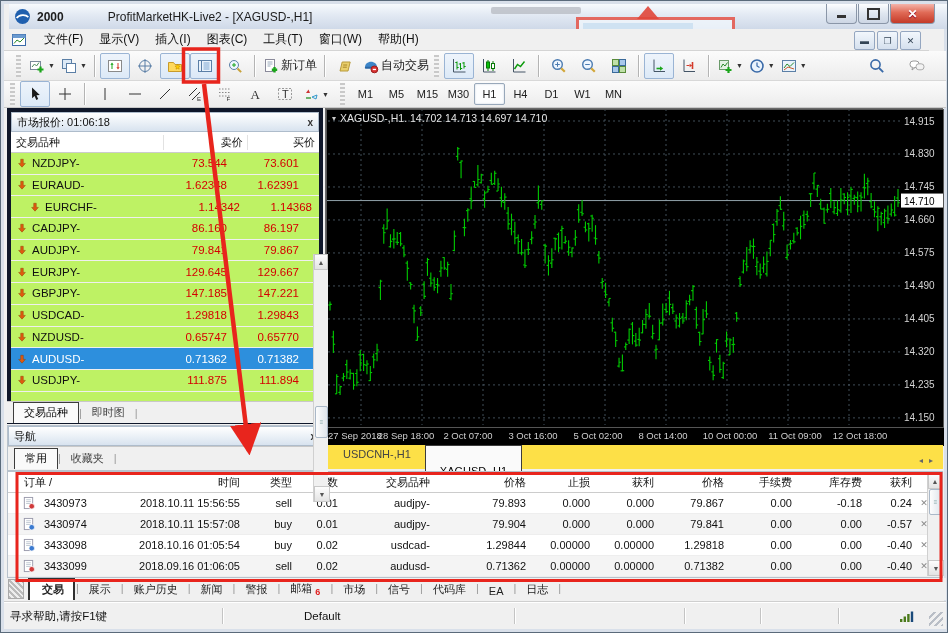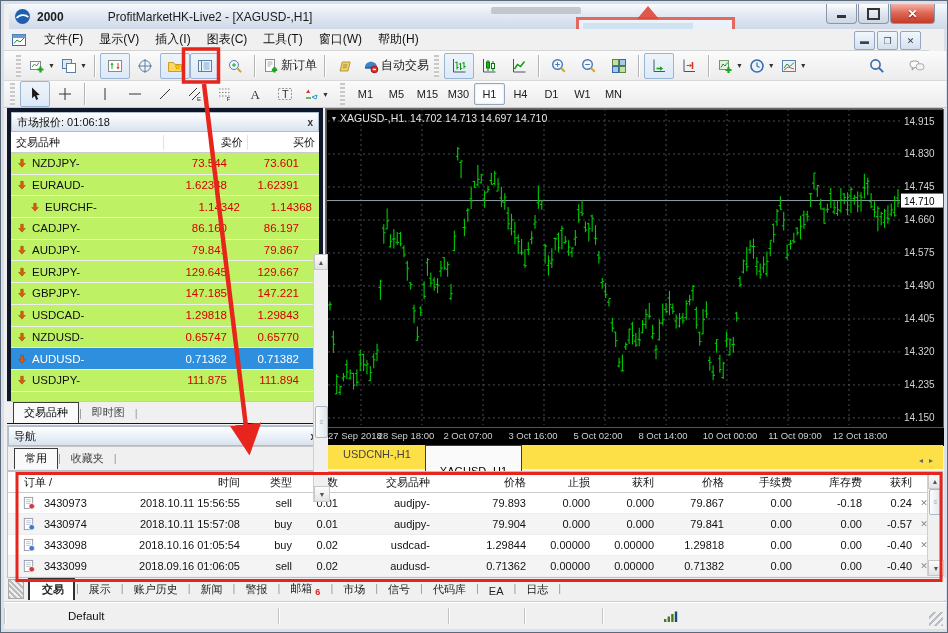--- a/index.html
+++ b/index.html
@@ -1315,22 +1315,23 @@
         <span class="btab">代码库</span>
         <span class="tab-div" style="padding: 0px 1px 3px;">|</span>
         <span class="btab">EA</span>
         <span class="tab-div" style="padding: 0px 1px 3px;">|</span>
         <span class="btab">日志</span>
         <span class="tab-div" style="padding: 0px 1px 3px;">|</span>
       </div>
   </div>
 
   <div class="abs" id="statusbar">
+    <span style="padding-left:6px;width:212px;">寻求帮助,请按F1键</span>
     <span class="st-div"></span>
-    <span style="padding-left:62px;width:210px;">Default</span>
+    <span style="padding-left:80px;width:210px;">Default</span>
     <span class="st-div"></span>
       <span style="width:168px;"></span>
     <span class="st-div"></span>
       <span style="width:74px;"></span>
     <span class="st-div"></span>
       <span style="width:76px;"></span>
     <span class="st-div"></span>
     <svg width="18" height="14" viewBox="0 0 16 14" style="margin-left:58px;">
       <path d="M1 13V10h2.4v3z" fill="#4a7a1a"></path>
         <path d="M4.6 13V7.5H7V13z" fill="#4a7a1a"></path>

